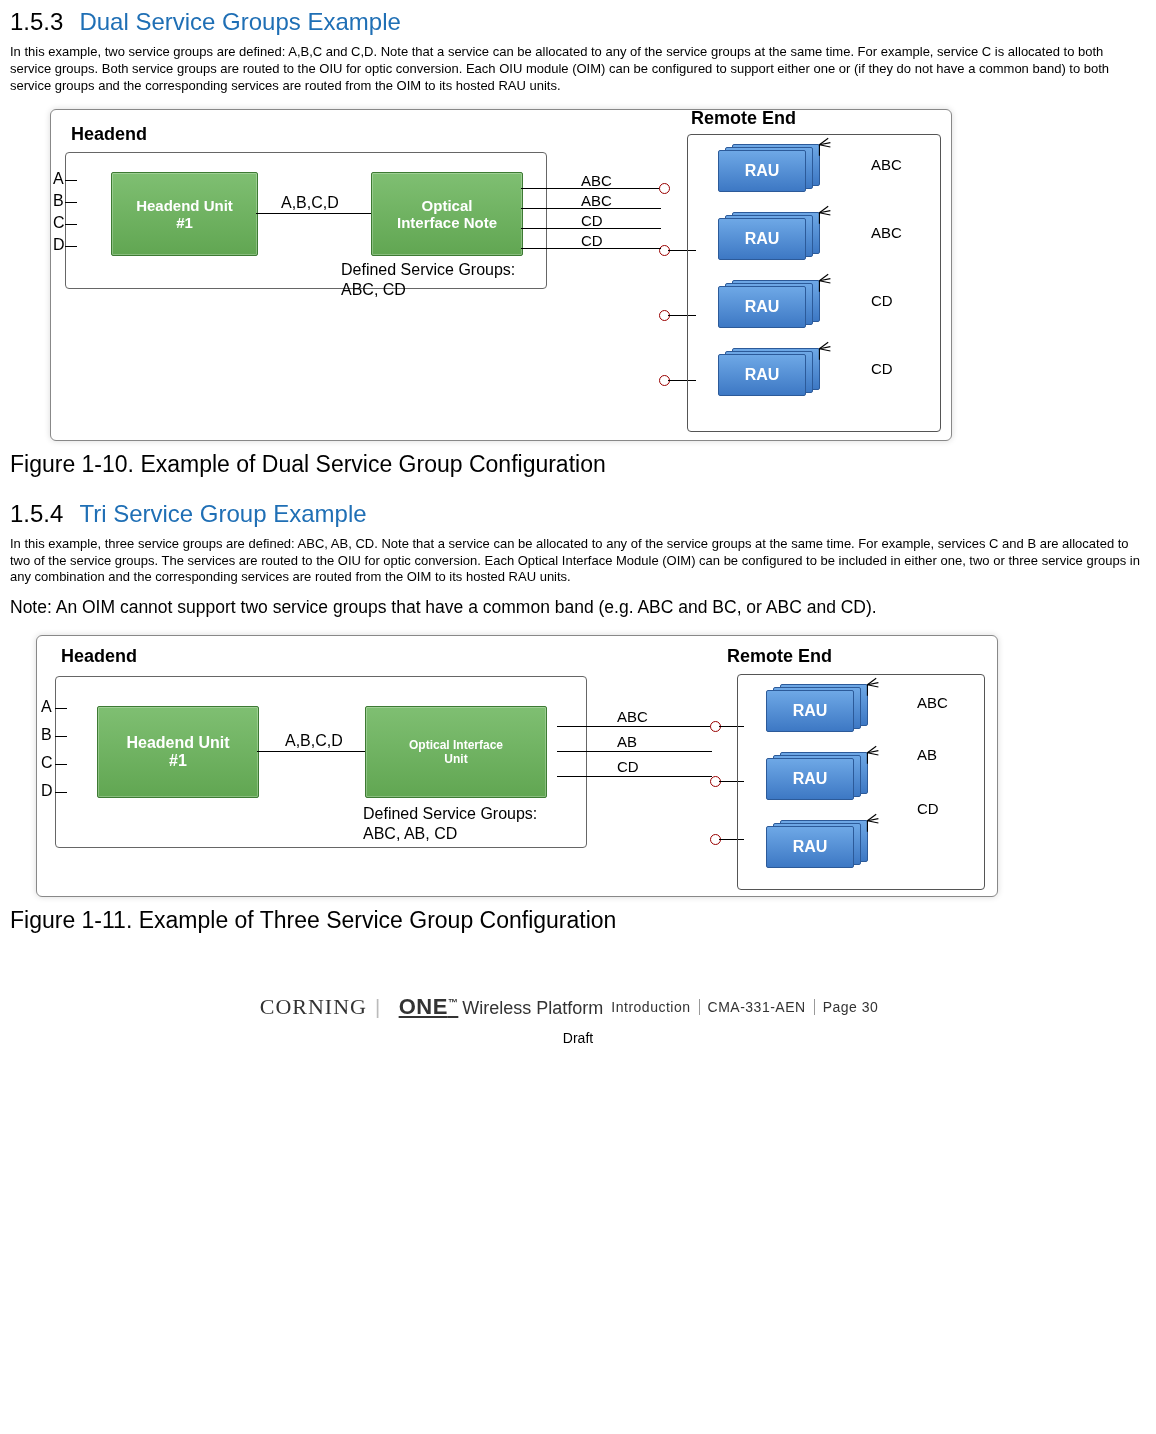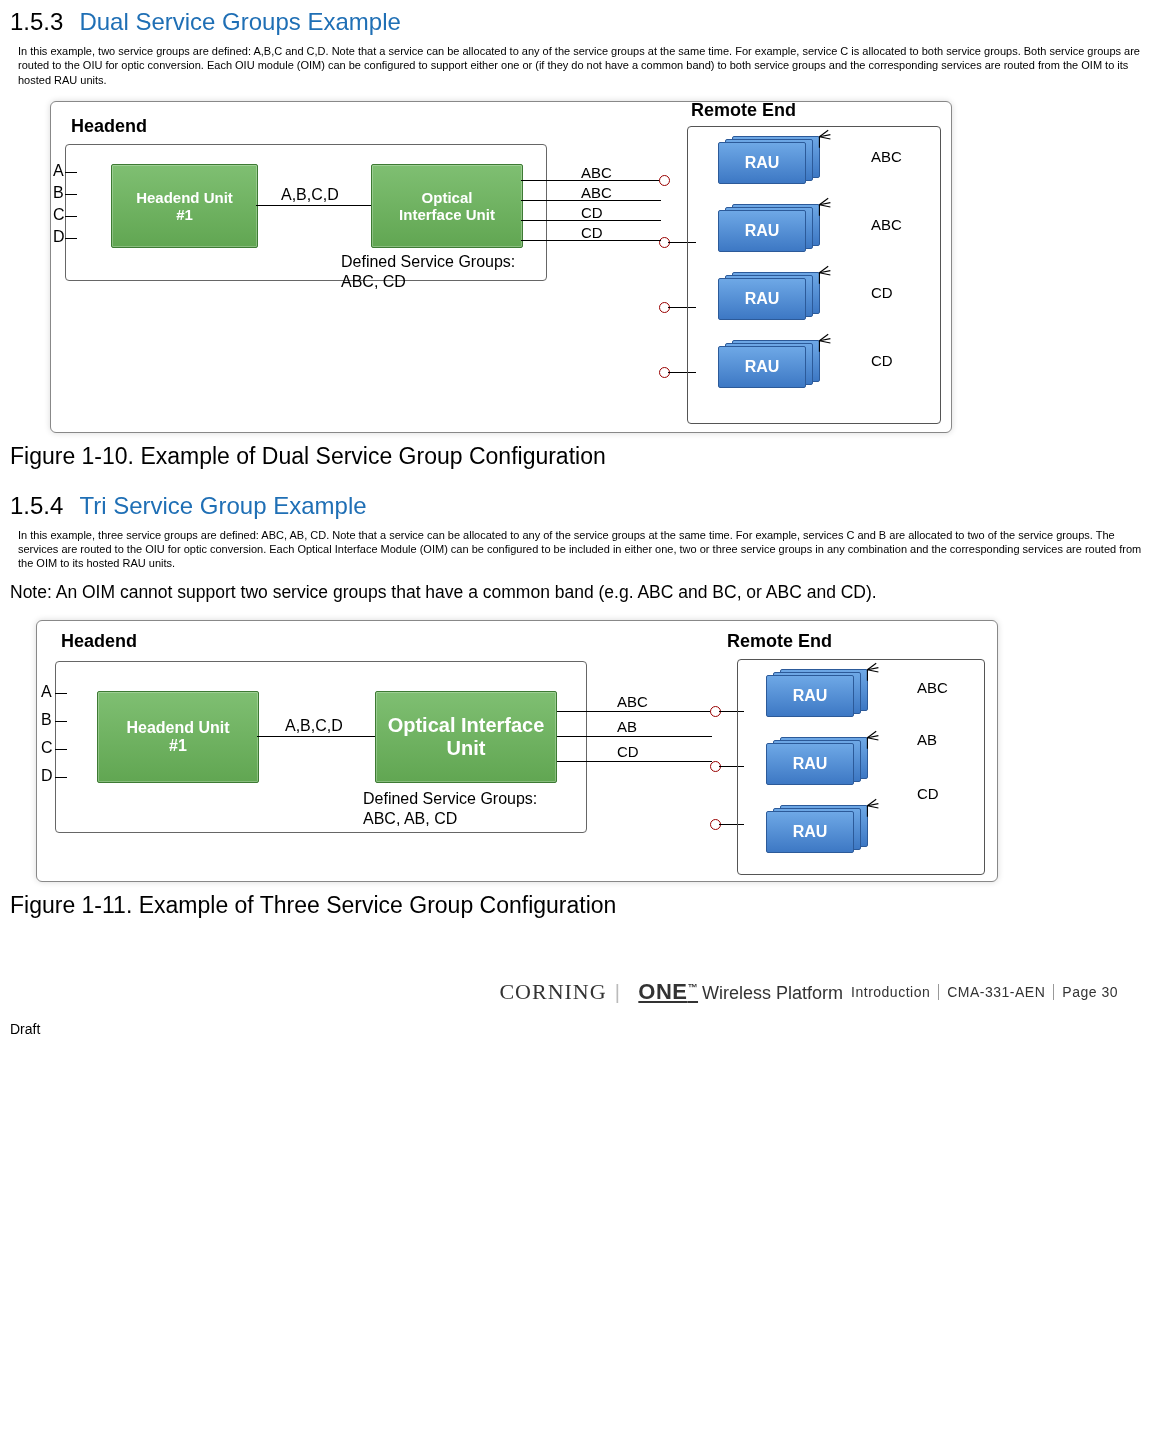--- a/index.html
+++ b/index.html
@@ -21,23 +21,23 @@
   .sec-title-row {
     display: flex;
     align-items: baseline;
     margin-bottom: 8px;
   }
   .sec-title {
     color: #1f6fb5;
     font-size: 24px;
   }
   .body-text {
-    font-size: 11px;
+    font-size: 13px;
     line-height: 1.3;
-    margin: 6px 0 10px 8px;
+    margin: 6px 0 10px 0;
   }
   .note-text {
     font-size: 17.5px;
     line-height: 1.3;
     margin: 6px 0 12px 0;
   }
   .note-indent {
     padding-left: 50px;
   }
   .fig-caption {
@@ -134,21 +134,21 @@
     position: absolute;
     width: 12px;
     height: 1px;
     background: #000;
   }
   
   .footer {
     margin-top: 60px;
     padding: 0 20px 0 10px;
     display: flex;
-    justify-content: flex-end;
+    justify-content: center;
     align-items: center;
     font-size: 14px;
     letter-spacing: 0.5px;
     color: #333;
   }
   .footer-left {
     display: flex;
     align-items: baseline;
     gap: 0;
   }
@@ -163,23 +163,23 @@
     font-weight: bold;
     margin-left: 10px;
     text-decoration: underline;
   }
   .tm { font-size: 10px; vertical-align: super; }
   .wp { font-size: 18px; font-weight: normal; margin-left:4px; letter-spacing:0;}
   .footer-right { display:flex; align-items:center; }
   .footer-right span { padding: 0 8px; border-left:1px solid #999; }
   .footer-right span:first-child { border-left:none; }
   .draft {
-    text-align: left;
+    text-align: center;
     font-size: 14px;
-    margin-top: 16px;
+    margin-top: 10px;
   }
 </style>
 </head>
 <body>
 
 <div class="page">
 
   <div class="sec-title-row">
     <span class="sec-num">1.5.3</span>
     <span class="sec-title">Dual Service Groups Example</span>
@@ -204,21 +204,21 @@
       <span class="dlabel" style="left:2px;top:126px;">D</span>
       <div class="tick" style="left:14px;top:136px;"></div>
 
       <div class="green-box" style="left:60px;top:62px;width:145px;height:82px;white-space:pre-line;">Headend Unit
 #1</div>
 
       <div class="hline" style="left:205px;top:103px;width:115px;"></div>
       <span class="dlabel" style="left:230px;top:84px;">A,B,C,D</span>
 
       <div class="green-box" style="left:320px;top:62px;width:150px;height:82px;white-space:pre-line;">Optical
-Interface Unit</div>
+Interface Note</div>
 
       <span class="dlabel" style="left:290px;top:150px;white-space:pre-line;line-height:1.25;">Defined Service Groups:
 ABC, CD</span>
 
       <div class="hline" style="left:470px;top:78px;width:140px;"></div>
       <span class="dlabel" style="left:530px;top:62px;font-size:15px;">ABC</span>
       <div class="red-dot" style="left:608px;top:73px;"></div>
       <div class="hline" style="left:470px;top:98px;width:140px;"></div>
       <span class="dlabel" style="left:530px;top:82px;font-size:15px;">ABC</span>
       <div class="red-dot" style="left:608px;top:135px;"></div>
@@ -310,21 +310,21 @@
       <div class="tick" style="left:18px;top:128px;"></div>
       <span class="dlabel" style="left:4px;top:146px;">D</span>
       <div class="tick" style="left:18px;top:156px;"></div>
 
       <div class="green-box" style="left:60px;top:70px;width:160px;height:90px;white-space:pre-line;font-size:16px;">Headend Unit
 #1</div>
 
       <div class="hline" style="left:220px;top:115px;width:120px;"></div>
       <span class="dlabel" style="left:248px;top:96px;">A,B,C,D</span>
 
-      <div class="green-box" style="left:338px;top:70px;width:180px;height:90px;white-space:pre-line;font-size:20px;">Optical Interface
+      <div class="green-box" style="left:328px;top:70px;width:180px;height:90px;white-space:pre-line;font-size:12px;">Optical Interface
 Unit</div>
 
       <span class="dlabel" style="left:326px;top:168px;white-space:pre-line;line-height:1.25;">Defined Service Groups:
 ABC, AB, CD</span>
 
       <div class="hline" style="left:520px;top:90px;width:155px;"></div>
       <span class="dlabel" style="left:580px;top:72px;font-size:15px;">ABC</span>
       <div class="red-dot" style="left:673px;top:85px;"></div>
       <div class="hline" style="left:682px;top:90px;width:25px;"></div>
       <div class="hline" style="left:520px;top:115px;width:155px;"></div>

